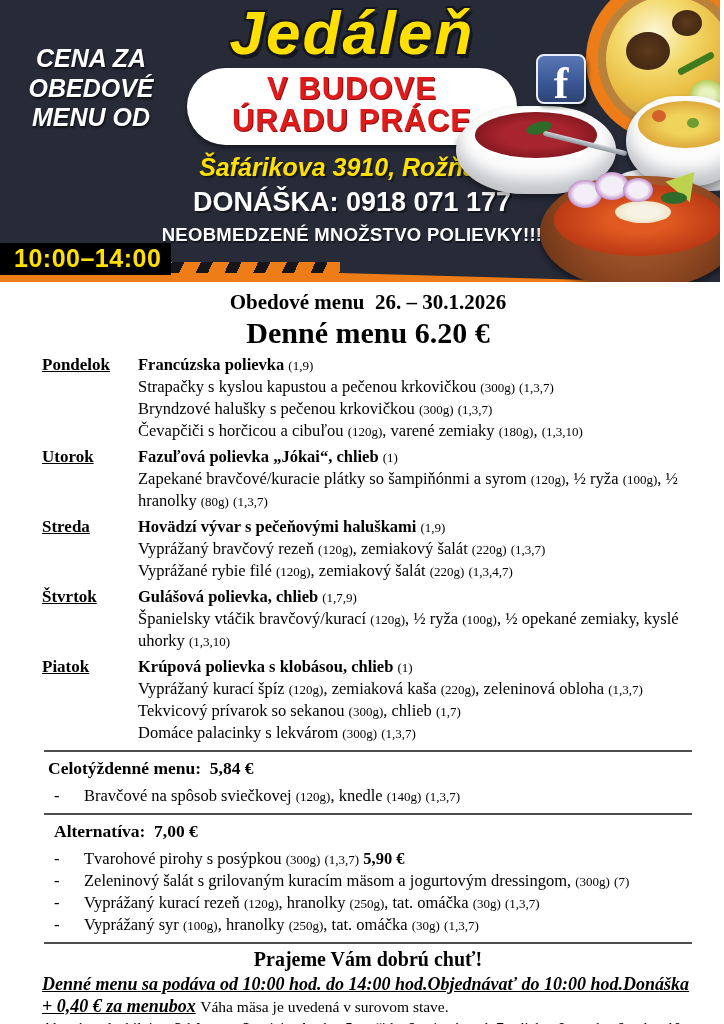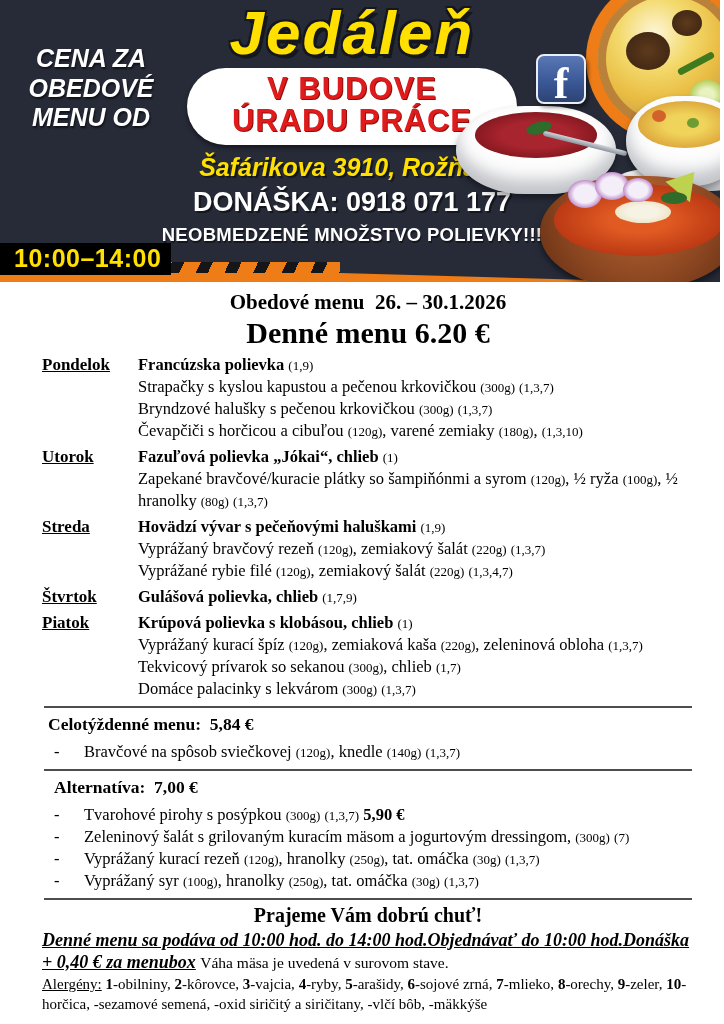--- a/index.html
+++ b/index.html
@@ -221,20 +221,21 @@
         <div class="dishes">
           <div class="dish dish-title">Hovädzí vývar s pečeňovými haluškami <span class="sm">(1,9)</span></div>
           <div class="dish">Vyprážaný bravčový rezeň <span class="sm">(120g)</span>, zemiakový šalát <span class="sm">(220g)</span> <span class="sm">(1,3,7)</span></div>
           <div class="dish">Vyprážané rybie filé <span class="sm">(120g)</span>, zemiakový šalát <span class="sm">(220g)</span> <span class="sm">(1,3,4,7)</span></div>
         </div>
       </div>
       <div class="day-row">
         <div class="day-label">Štvrtok</div>
         <div class="dishes">
           <div class="dish dish-title">Gulášová polievka, chlieb <span class="sm">(1,7,9)</span></div>
+          <div class="dish">Španielsky vtáčik bravčový/kurací <span class="sm">(120g)</span>, ½ ryža <span class="sm">(100g)</span>, ½ opekané zemiaky, kyslé uhorky <span class="sm">(1,3,10)</span></div>
         </div>
       </div>
       <div class="day-row">
         <div class="day-label">Piatok</div>
         <div class="dishes">
           <div class="dish dish-title">Krúpová polievka s klobásou, chlieb <span class="sm">(1)</span></div>
           <div class="dish">Vyprážaný kurací špíz <span class="sm">(120g)</span>, zemiaková kaša <span class="sm">(220g)</span>, zeleninová obloha <span class="sm">(1,3,7)</span></div>
           <div class="dish">Tekvicový prívarok so sekanou <span class="sm">(300g)</span>, chlieb <span class="sm">(1,7)</span></div>
           <div class="dish">Domáce palacinky s lekvárom <span class="sm">(300g)</span> <span class="sm">(1,3,7)</span></div>
         </div>

